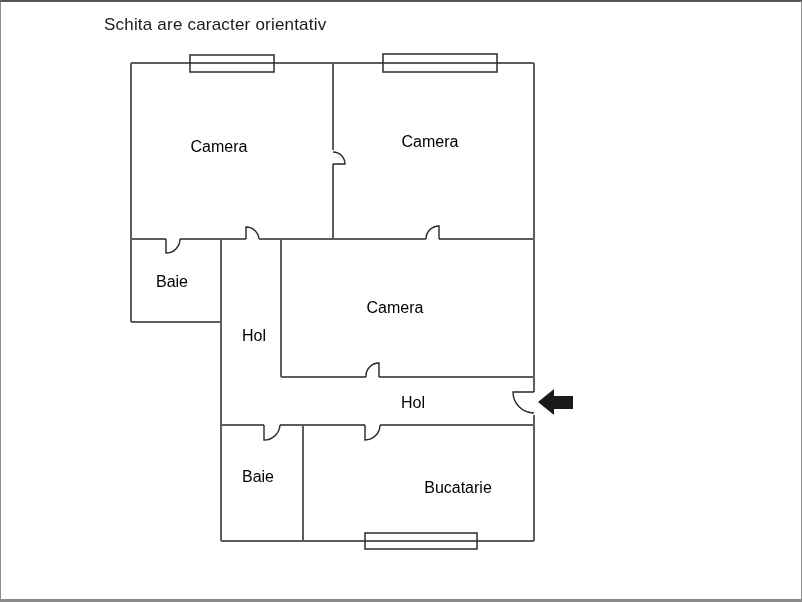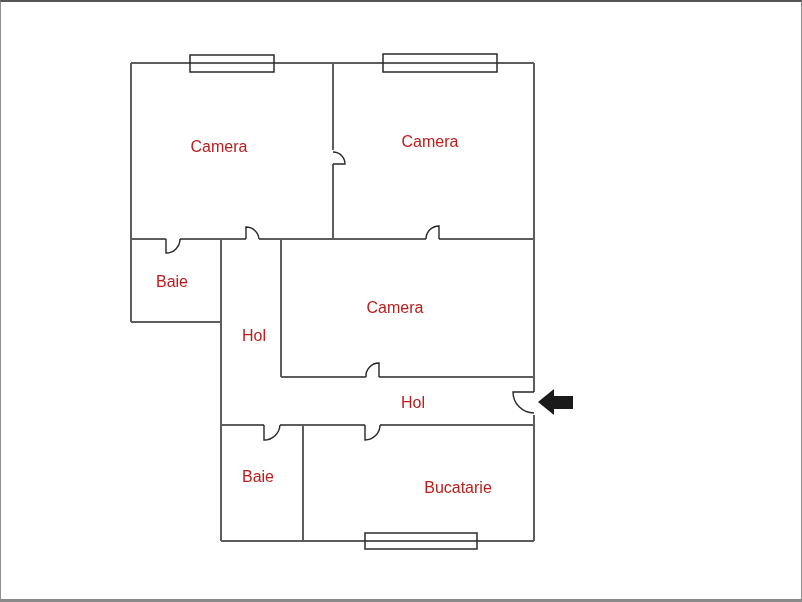--- a/index.html
+++ b/index.html
@@ -32,28 +32,29 @@
     top: 13px;
     font-size: 17px;
     letter-spacing: 0.2px;
     color: #1a1a1a;
     white-space: nowrap;
   }
   .room-label {
     position: absolute;
     transform: translate(-50%, -50%);
     font-size: 16px;
-    color: #b91c1c;
+    color: #000000;
     white-space: nowrap;
   }
 </style>
 </head>
 <body>
 
 <div class="canvas">
+  <div class="title">Schita are caracter orientativ</div>
   <svg class="plan-svg" id="plan-svg" viewBox="0 0 802 602" xmlns="http://www.w3.org/2000/svg">
       <line x1="130" y1="61" x2="533" y2="61" stroke="#5d5d5d" stroke-width="2"></line>
       <line x1="130" y1="61" x2="130" y2="320" stroke="#5d5d5d" stroke-width="2"></line>
       <line x1="130" y1="320" x2="220" y2="320" stroke="#5d5d5d" stroke-width="2"></line>
       <line x1="220" y1="237" x2="220" y2="539" stroke="#5d5d5d" stroke-width="2"></line>
       <line x1="220" y1="539" x2="533" y2="539" stroke="#5d5d5d" stroke-width="2"></line>
       <line x1="533" y1="61" x2="533" y2="390" stroke="#5d5d5d" stroke-width="2"></line>
       <line x1="533" y1="413" x2="533" y2="539" stroke="#5d5d5d" stroke-width="2"></line>
       <line x1="130" y1="237" x2="165" y2="237" stroke="#5d5d5d" stroke-width="2"></line>
       <line x1="179" y1="237" x2="245" y2="237" stroke="#5d5d5d" stroke-width="2"></line>

